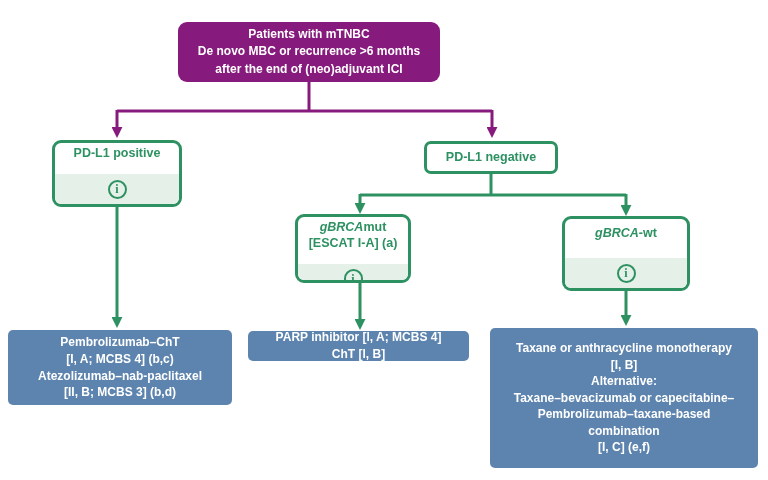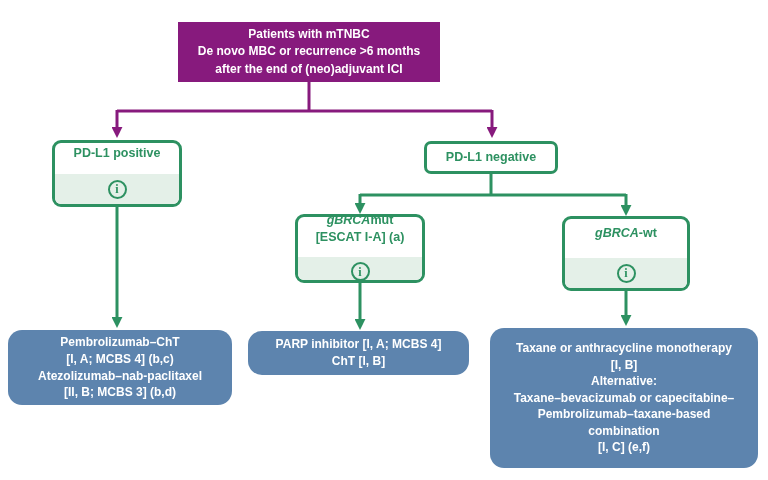--- a/index.html
+++ b/index.html
@@ -11,21 +11,21 @@
     font-family: "Liberation Sans", sans-serif;
     overflow: hidden;
   }
   .box { position: absolute; box-sizing: border-box; }
 
   
   .root-box {
     left: 178px; top: 22px; width: 262px; height: 60px;
     background: var(--purple);
     color: var(--text-light);
-    border-radius: 0;
+    border-radius: 9px;
     display: flex; flex-direction: column; justify-content: center;
     text-align: center;
     font-weight: bold; font-size: 12px; line-height: 1.45;
   }
 
   
   .decision {
     background: #ffffff;
     border: 3px solid var(--green);
     border-radius: 9px;
@@ -56,35 +56,35 @@
     box-sizing: border-box;
     display: flex; align-items: center; justify-content: center;
     font-family: "Liberation Serif", serif;
     font-weight: bold; font-size: 12px; line-height: 1;
     color: var(--green);
     cursor: pointer;
   }
   #pdl1-positive { left: 52px;  top: 140px; width: 130px; height: 67px; }
   #pdl1-negative { left: 424px; top: 141px; width: 134px; height: 33px;
                    justify-content: center; border-radius: 7px; }
-  #gbrca-mut     { left: 295px; top: 214px; width: 130px; height: 69px; justify-content: center; }
+  #gbrca-mut     { left: 295px; top: 214px; width: 116px; height: 69px; }
   #gbrca-wt      { left: 562px; top: 216px; width: 128px; height: 75px; }
 
   
   .treatment {
     background: var(--blue);
     color: var(--text-light);
-    border-radius: 14px;
+    border-radius: 5px;
     font-weight: bold; font-size: 12px; line-height: 1.38;
     display: flex; flex-direction: column; justify-content: center;
     text-align: center;
     padding: 3px 12px;
   }
   #treatment-left  { left: 8px;   top: 330px; width: 224px; height: 75px; }
-  #treatment-mid   { left: 248px; top: 331px; width: 221px; height: 44px; }
+  #treatment-mid   { left: 248px; top: 331px; width: 221px; height: 30px; }
   #treatment-right { left: 490px; top: 328px; width: 268px; height: 140px; }
 
   
   .connector-layer {
     position: absolute; left: 0; top: 0; width: 768px; height: 480px;
     pointer-events: none;
   }
   .ln { fill: none; stroke-width: 3; }
   .ln.purple { stroke: var(--purple); }
   .ln.green  { stroke: var(--green); }

